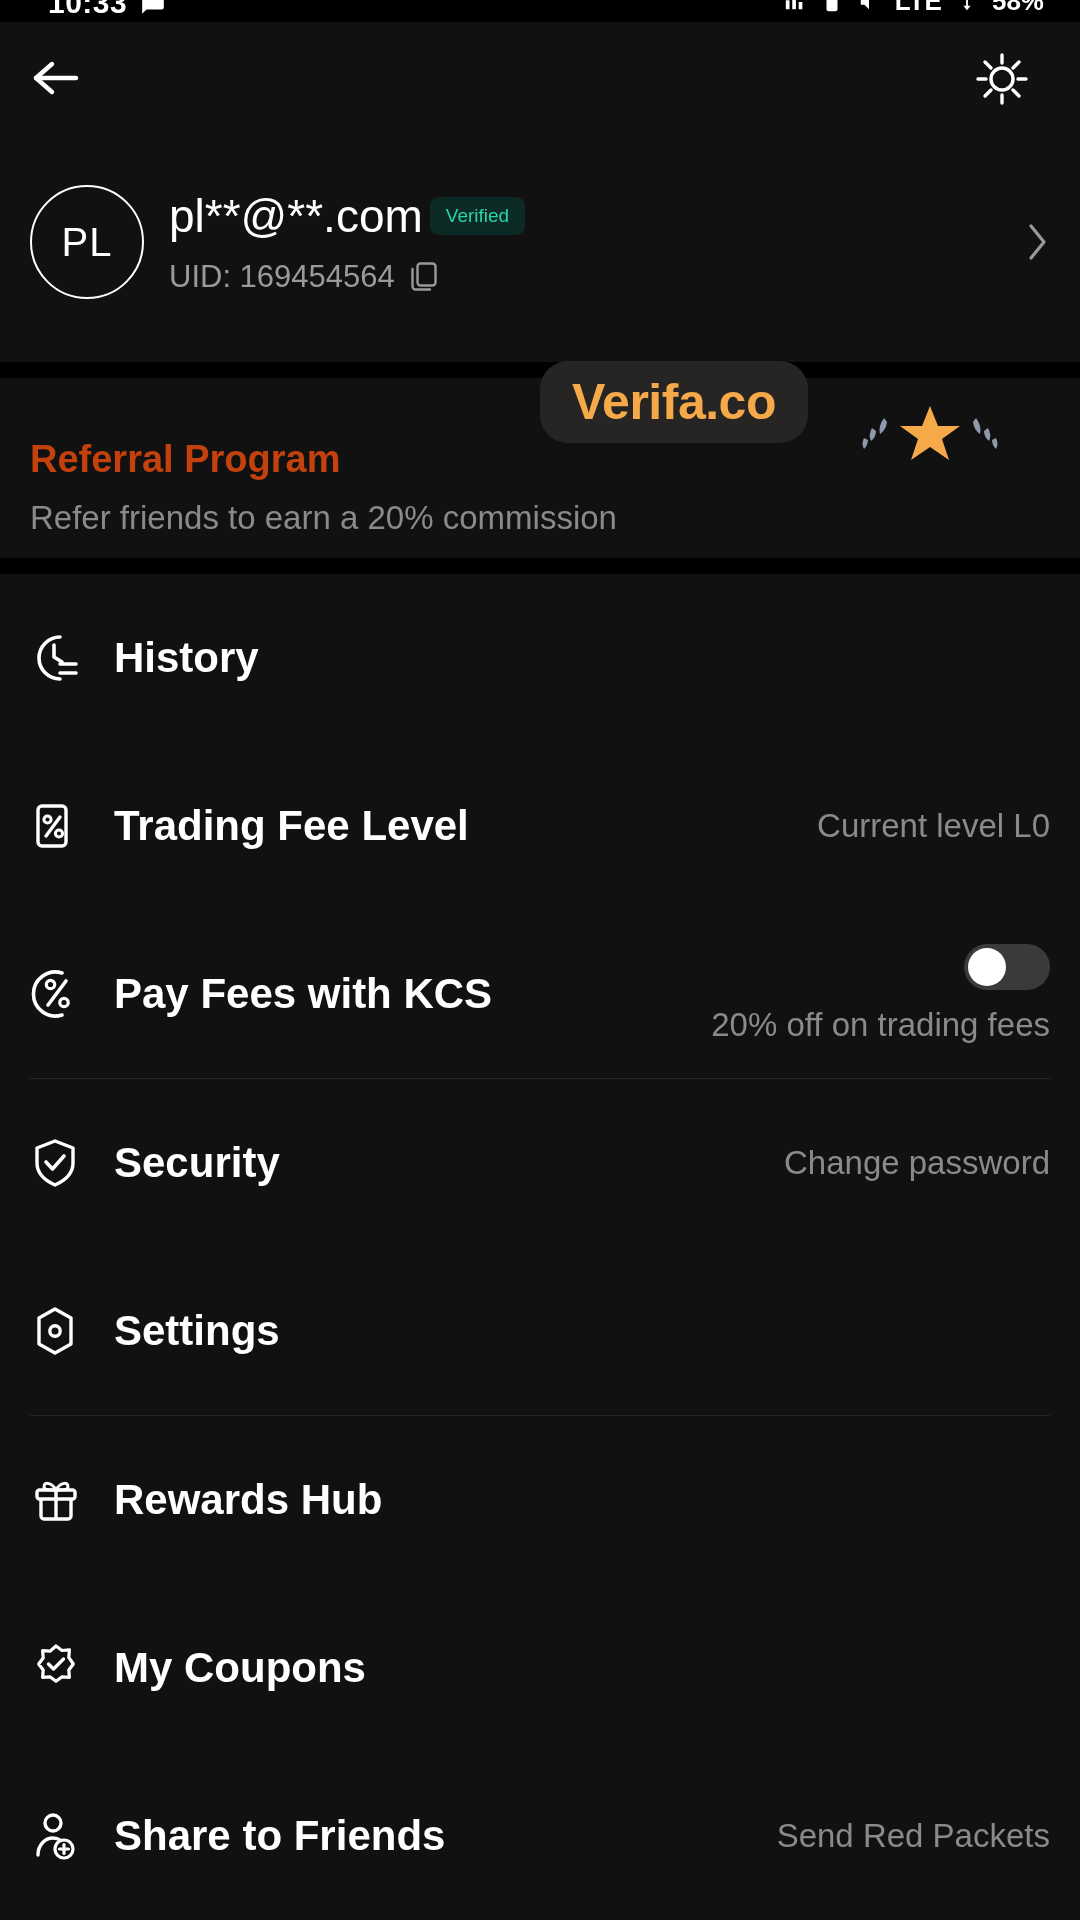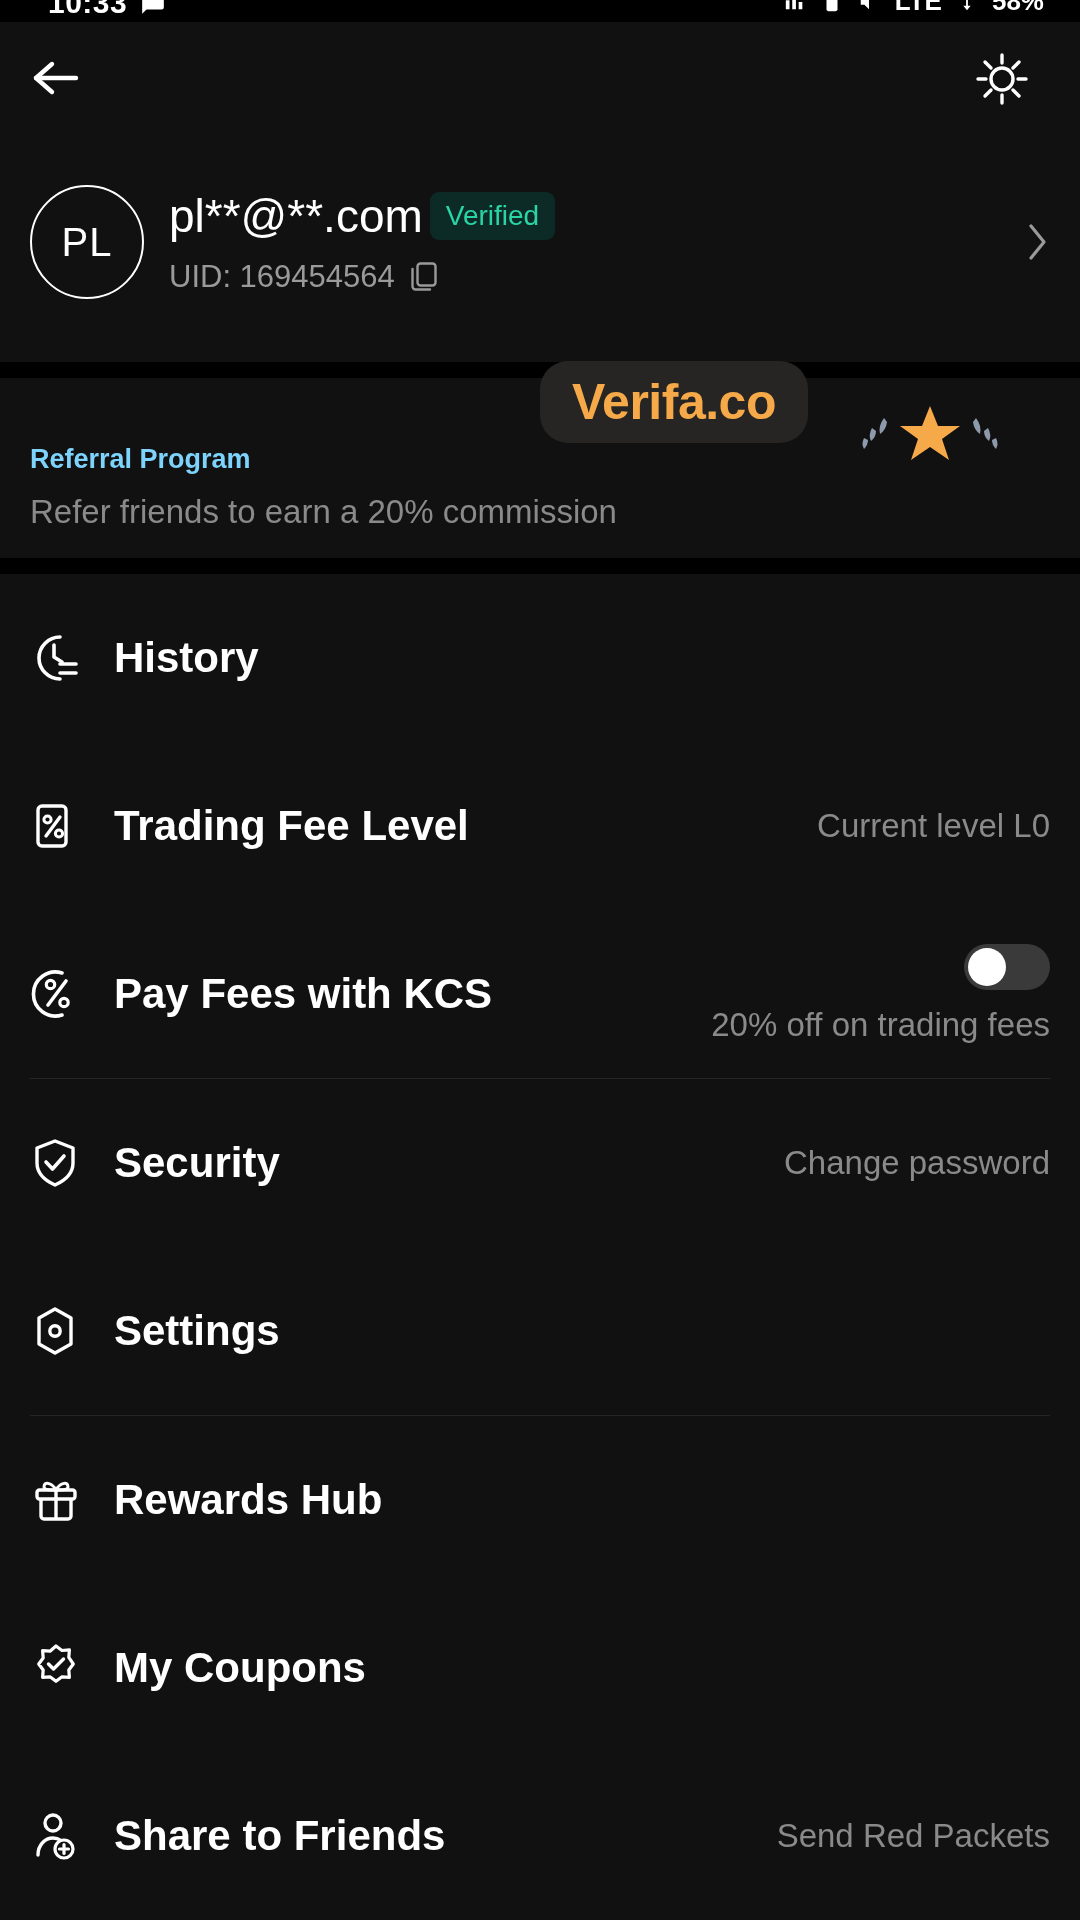--- a/index.html
+++ b/index.html
@@ -44,38 +44,38 @@
     width:114px; height:114px; border-radius:50%;
     border:2.5px solid #ffffff;
     display:flex; align-items:center; justify-content:center;
     color:#fff; font-size:40px; font-weight:400; letter-spacing:1px;
     flex:none; margin-right:25px;
   }
   .acct-texts { flex:1; min-width:0; }
   .acct-row1 { display:flex; align-items:center; gap:7px; }
   .email { color:#ffffff; font-size:46px; font-weight:500; white-space:nowrap; }
   .verified {
-    background:#0c2b27; color:#2ad4a4; font-size:28px; font-weight:500;
+    background:#0c2b27; color:#2ad4a4; font-size:19px; font-weight:500;
     padding:8px 16px; border-radius:9px; white-space:nowrap;
   }
   .acct-row2 { display:flex; align-items:center; gap:14px; margin-top:16px; }
   .uid { color:#9a9a9a; font-size:31px; font-weight:400; white-space:nowrap; }
   .copy-ico { display:flex; align-items:center; cursor:pointer; }
   .chev { flex:none; margin-left:10px; display:flex; align-items:center; }
 
   
   .gap { background:#000; height:16px; width:100%; }
 
   
   .referral {
     position:relative; background:#111111; height:180px; padding:0 30px;
     display:flex; flex-direction:column; justify-content:center; cursor:pointer;
     overflow:hidden;
   }
-  .ref-title { color:#7dd3fc; font-size:27px; font-weight:600;margin-top:39px; }
+  .ref-title { color:#c2410c; font-size:38px; font-weight:600;margin-top:39px; }
   .ref-sub { color:#8a8a8a; font-size:33px; font-weight:400; margin-top:18px; }
   .ref-art { position:absolute; right:70px; top:22px; width:160px; height:90px; }
 
   
   .watermark {
     position:absolute; left:540px; top:361px;
     width:268px; height:82px; border-radius:28px;
     background:#262523;
     display:flex; align-items:center; justify-content:center;
     z-index:40;

